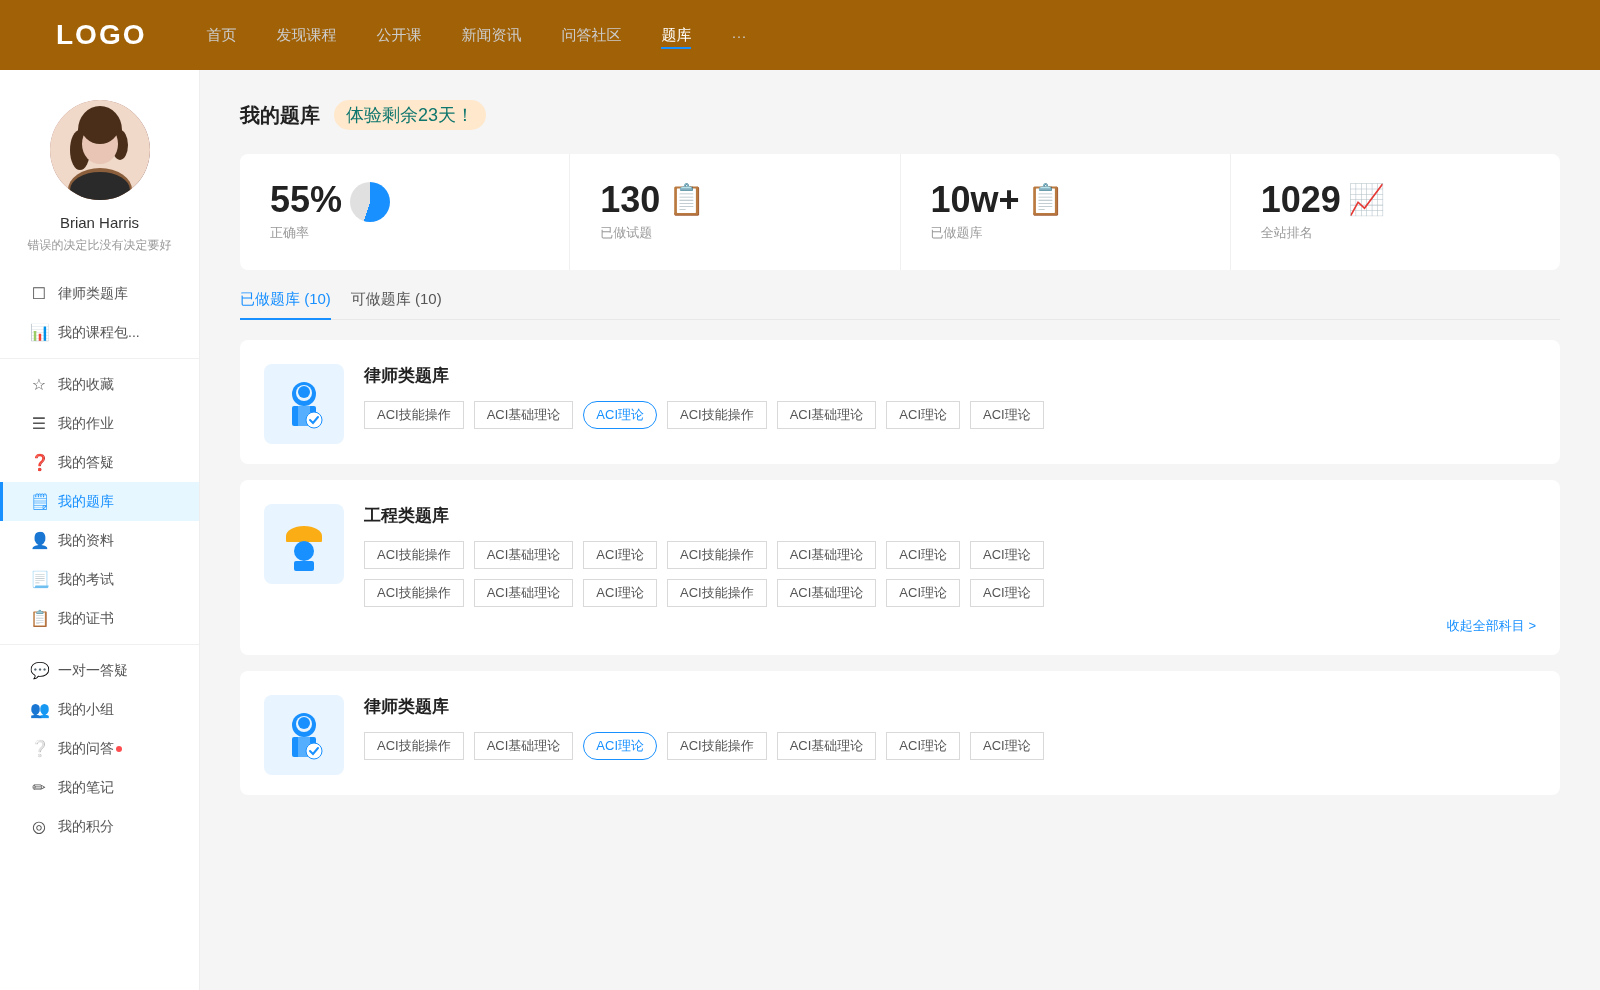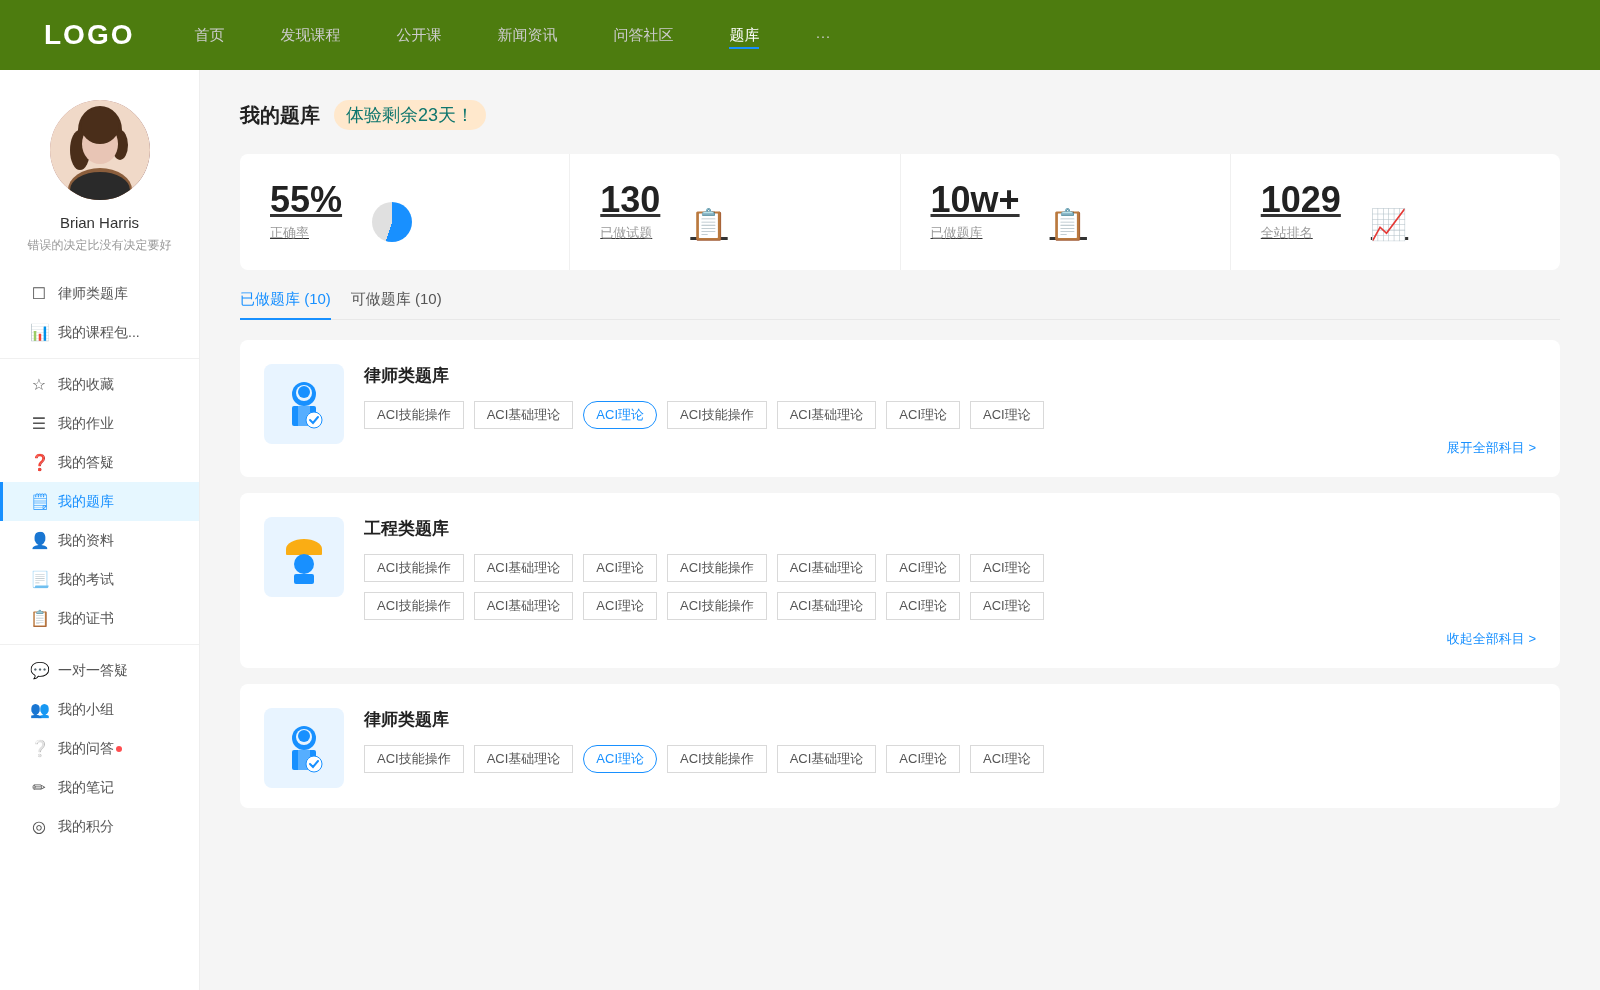--- a/index.html
+++ b/index.html
@@ -1,40 +1,40 @@
 <!DOCTYPE html>
 <html><head>
   <meta charset="utf-8">
   <style>
     * { box-sizing: border-box; margin: 0; padding: 0; }
     body { font-family: 'PingFang SC', 'Microsoft YaHei', sans-serif; background: #f5f5f5; color: #333; }
 
     
     .navbar {
-      background: #4d7c0f;
+      background: #a16207;
       height: 70px;
       display: flex;
       align-items: center;
-      padding: 0 44px;
+      padding: 0 56px;
       gap: 0;
       position: fixed;
       top: 0; left: 0; right: 0;
       z-index: 100;
     }
     .navbar-logo {
       color: #fff;
       font-size: 28px;
       font-weight: bold;
       letter-spacing: 2px;
       margin-right: 60px;
     }
     .navbar-links {
       display: flex;
       align-items: center;
-      gap: 56px;
+      gap: 40px;
       flex: 1;
     }
     .navbar-link {
       color: #ccc;
       font-size: 15px;
       cursor: pointer;
       padding: 4px 0;
     }
     .navbar-link.active {
       color: #fff;
@@ -199,25 +199,24 @@
     .stats-row {
       display: flex;
       background: #fff;
       border-radius: 8px;
       margin-bottom: 20px;
       overflow: hidden;
     }
     .stat-item {
       flex: 1;
       display: flex;
-      align-items: flex-end;
-      gap: 30px;
+      align-items: flex-start;
+      gap: 8px;
       padding: 28px 30px;
       border-right: 1px solid #f0f0f0;
-      text-decoration: underline;
     }
     .stat-item:last-child { border-right: none; }
     .stat-value {
       font-size: 36px;
       font-weight: 700;
       color: #222;
       line-height: 1;
     }
     .stat-label {
       font-size: 13px;
@@ -477,21 +476,20 @@
         <div class="bank-title">律师类题库</div>
         <div class="bank-tags">
           <span class="bank-tag">ACI技能操作</span>
           <span class="bank-tag">ACI基础理论</span>
           <span class="bank-tag active-tag">ACI理论</span>
           <span class="bank-tag">ACI技能操作</span>
           <span class="bank-tag">ACI基础理论</span>
           <span class="bank-tag">ACI理论</span>
           <span class="bank-tag">ACI理论</span>
         </div>
-        <div class="bank-expand">展开全部科目 &gt;</div>
       </div>
     </div>
 
     <div class="bank-card">
       <div class="bank-icon-wrap">
         <svg width="56" height="56" viewBox="0 0 56 56">
 
           <ellipse cx="28" cy="20" rx="18" ry="10" fill="#faad14"></ellipse>
           <rect x="10" y="20" width="36" height="6" rx="1" fill="#faad14"></rect>
           <rect x="14" y="26" width="28" height="4" fill="#e8f4ff"></rect>

